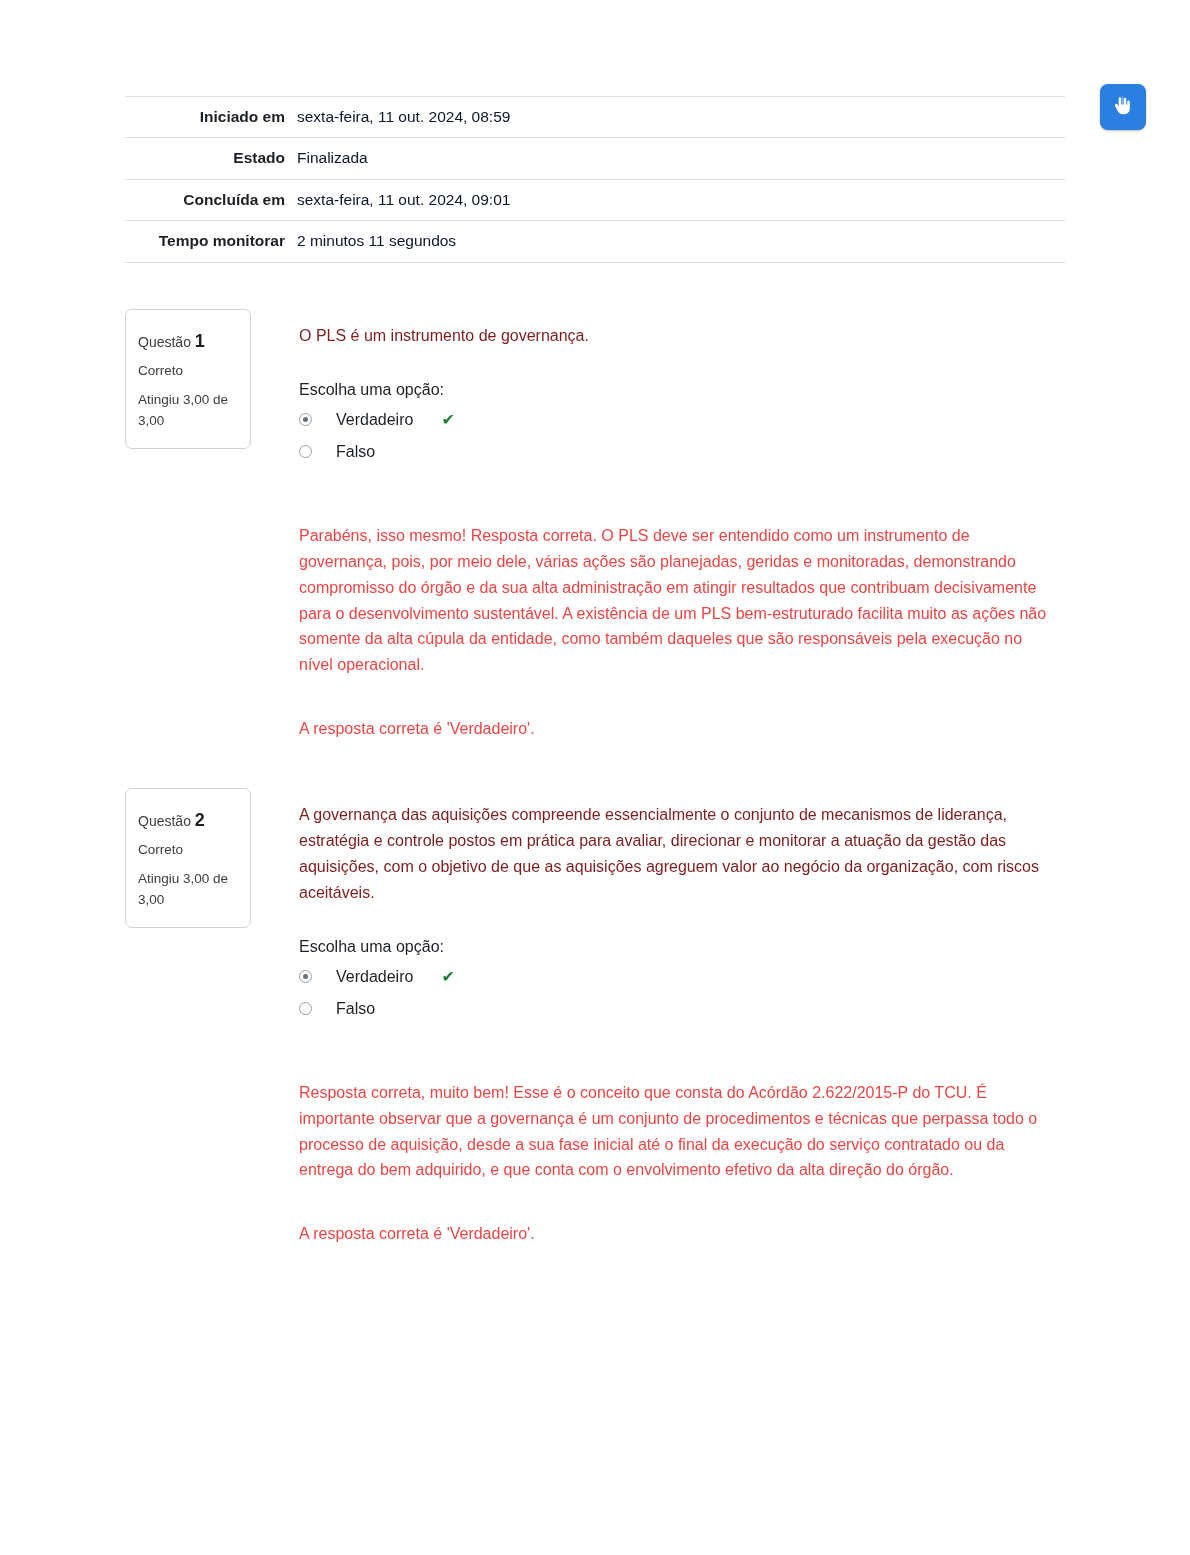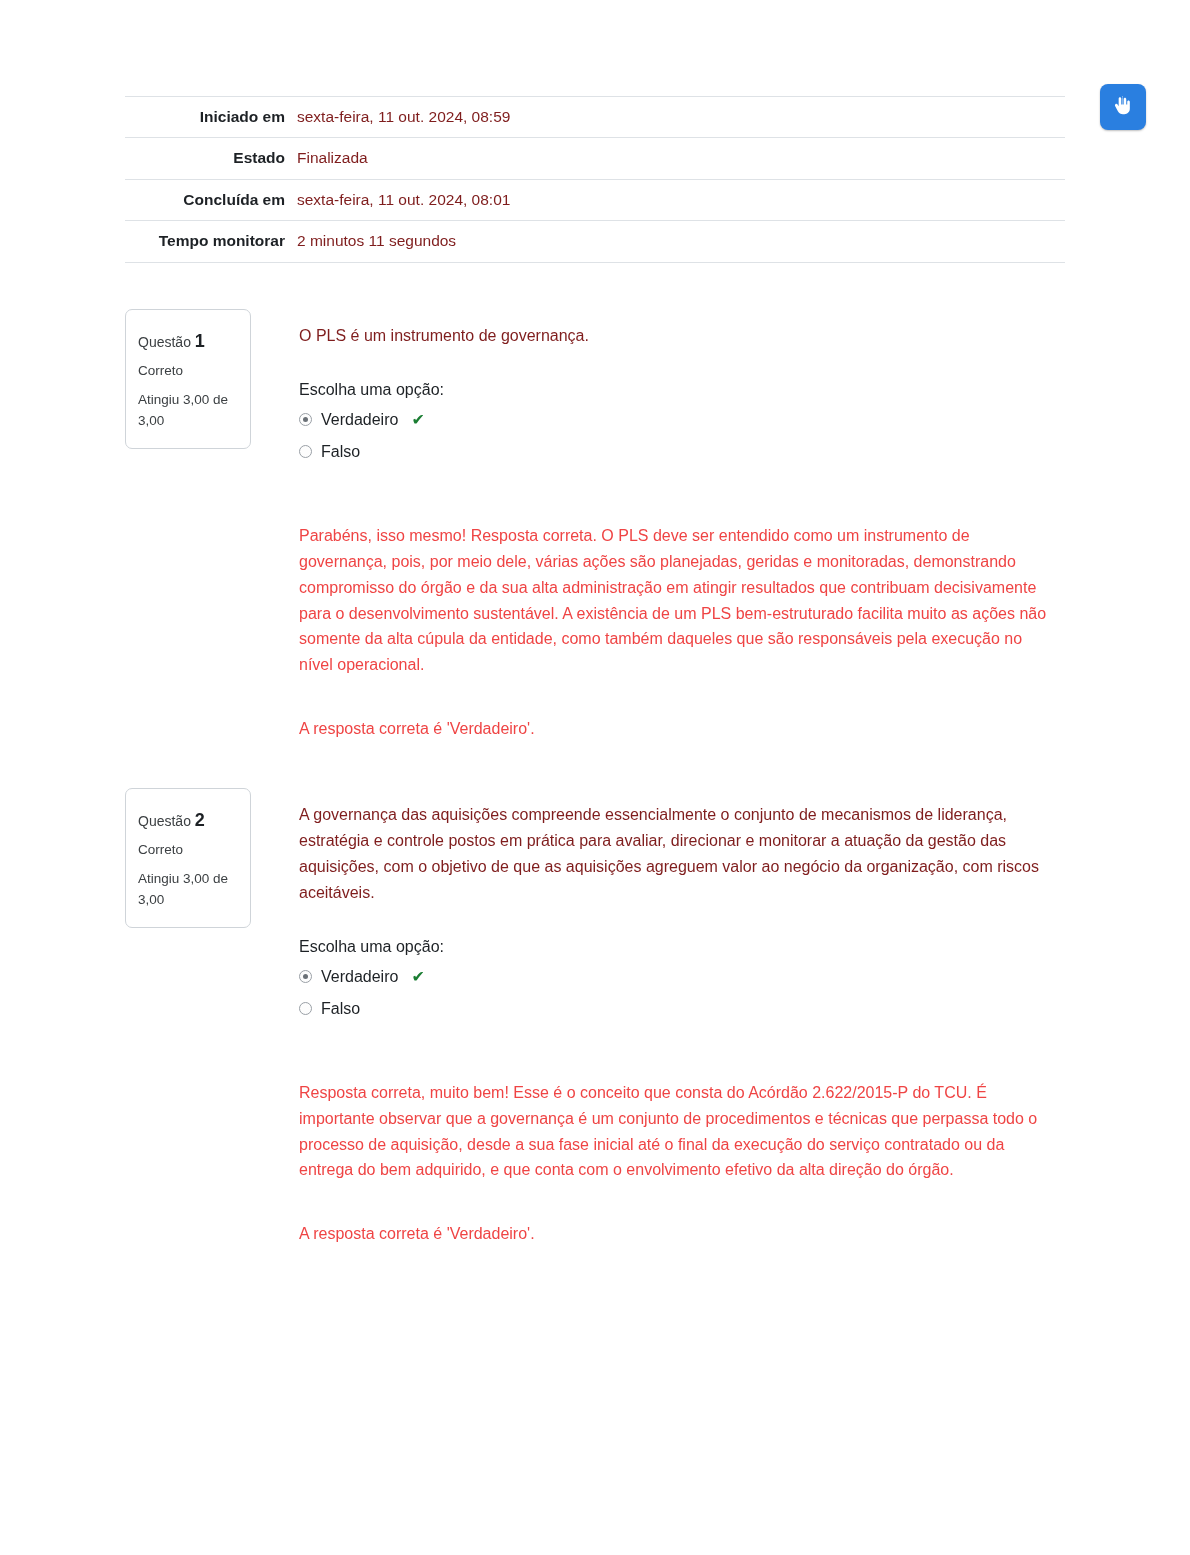--- a/index.html
+++ b/index.html
@@ -53,21 +53,21 @@
     font-weight: bold;
     padding: 9px 12px 9px 0;
     vertical-align: top;
     line-height: 1.45;
     color: #1d2125;
   }
   table.summary td {
     padding: 9px 0 9px 0;
     vertical-align: top;
     line-height: 1.45;
-    color: #7f1d1d;
+    color: #0f172a;
   }
   .grade-val { font-weight: bold; }
 
   
   .question {
     display: flex;
     align-items: flex-start;
     margin-top: 46px;
   }
   .q-info {
@@ -104,21 +104,21 @@
   }
   .prompt {
     font-size: 16px;
     color: #1d2125;
     margin-bottom: 12px;
   }
   .answers { margin: 0; padding: 0; list-style: none; }
   .ans {
     display: flex;
     align-items: center;
-    gap: 9px;
+    gap: 24px;
     margin: 0 0 14px 0;
     font-size: 16px;
     color: #1d2125;
   }
   .radio {
     width: 13px;
     height: 13px;
     border-radius: 50%;
     border: 1px solid #9aa0a6;
     background: #fdfdfd;
@@ -167,21 +167,21 @@
       <tr>
         <th>Iniciado em</th>
         <td>sexta-feira, 11 out. 2024, 08:59</td>
       </tr>
       <tr>
         <th>Estado</th>
         <td>Finalizada</td>
       </tr>
       <tr>
         <th>Concluída em</th>
-        <td>sexta-feira, 11 out. 2024, 08:01</td>
+        <td>sexta-feira, 11 out. 2024, 09:01</td>
       </tr>
       <tr>
         <th>Tempo monitorar</th>
         <td>2 minutos 11 segundos</td>
       </tr>
     </tbody>
   </table>
 
   <div class="question">
     <div class="q-info">

